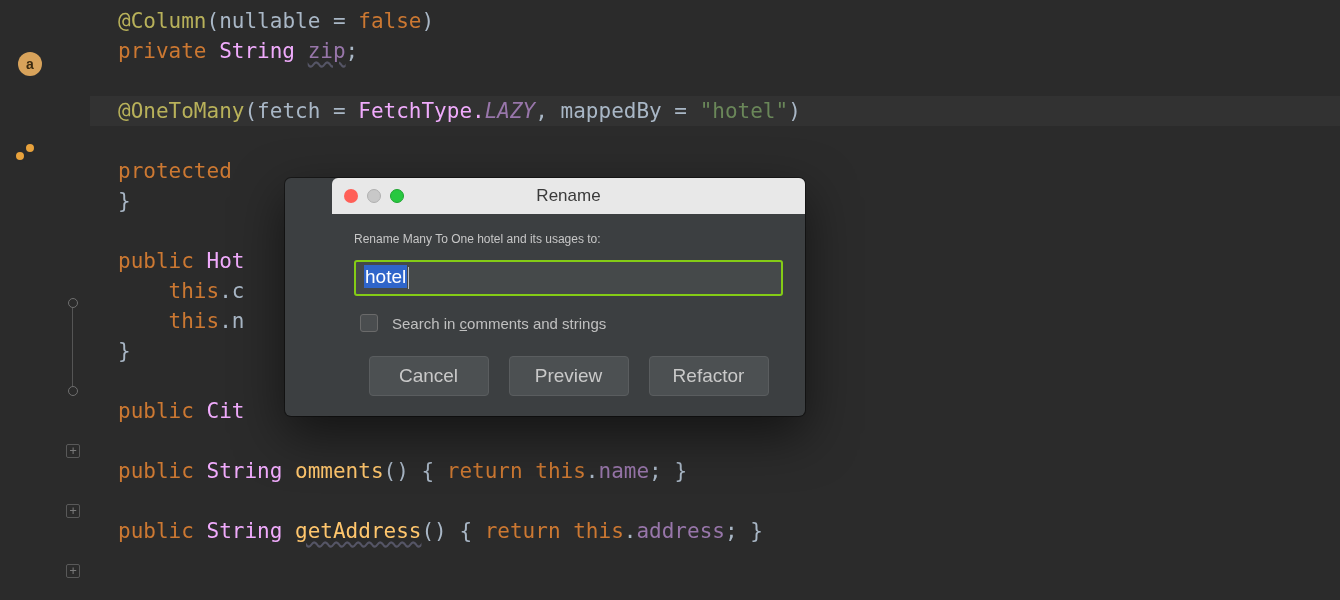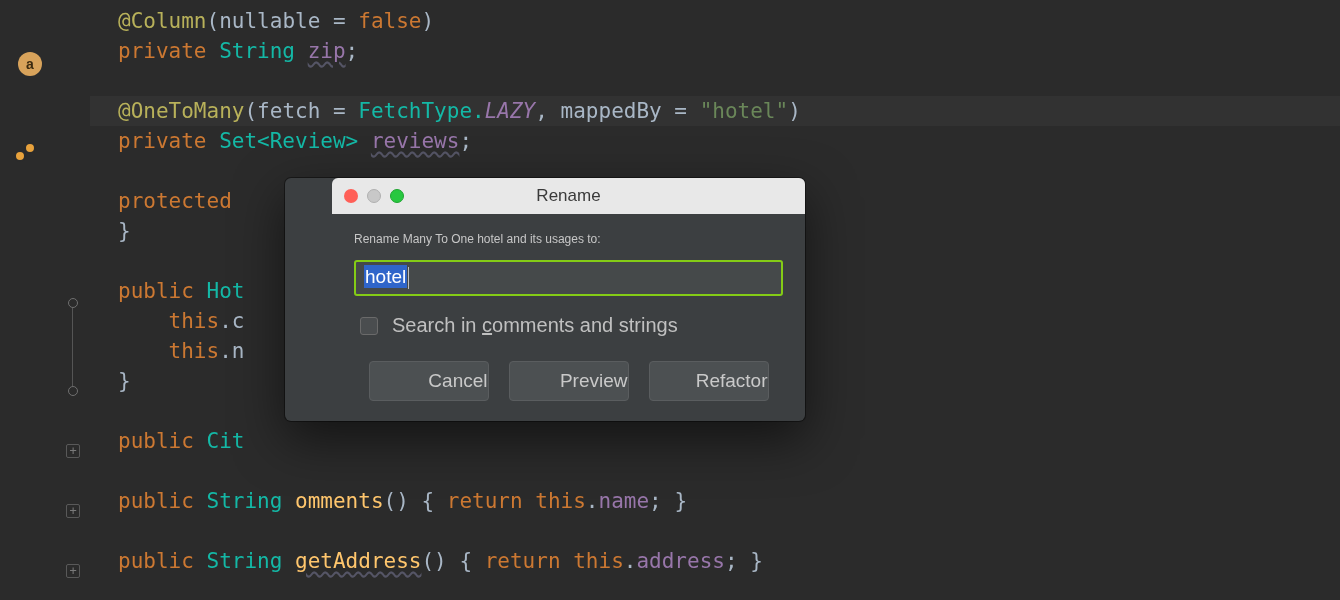--- a/index.html
+++ b/index.html
@@ -13,21 +13,21 @@
   .badge-links .b2 { left:10px; top:0; }
   .fold-gutter { width:30px; background:#2b2b2b; position:relative; flex:none; }
   .fold-mark { position:absolute; left:6px; width:14px; height:14px; border:1px solid #595959; color:#7a7a7a; font:400 12px/12px monospace; text-align:center; border-radius:2px; }
   .fold-circle { position:absolute; left:8px; width:10px; height:10px; border:1px solid #6f6f6f; border-radius:50%; }
   .fold-line  { position:absolute; left:12px; width:0; border-left:1px solid #555; }
   .code-area { flex:1; position:relative; padding-top:6px; }
   .line { height:30px; font-size:21px; line-height:30px; white-space:pre; padding-left:28px; font-family:"Menlo","Consolas",monospace; }
   .hl { background:#323232; }
   .tok-anno   { color:#b8b15a; }
   .tok-kw     { color:#cc7832;margin-top:40px; }
-  .tok-type   { color:#14b8a6; }
+  .tok-type   { color:#f0abfc; }
   .tok-plain  { color:#a9b7c6; }
   .tok-field  { color:#9876aa; text-decoration:underline; text-decoration-style:wavy; text-decoration-color:#556; text-underline-offset:3px;margin-top:48px; }
   .tok-fieldp { color:#9876aa; }
   .tok-italic { color:#9876aa; font-style:italic; }
   .tok-str    { color:#6a8759; }
   .tok-paren  { color:#a9b7c6; }
   .tok-method { color:#ffc66d; }
   .tok-methodu{ color:#ffc66d; text-decoration:underline; text-decoration-style:wavy; text-decoration-color:#556; text-underline-offset:3px; }
   .tok-brace  { color:#a9b7c6; }
 
@@ -36,25 +36,25 @@
   .traffic { position:absolute; left:12px; top:11px; display:flex; gap:9px; }
   .traffic span { width:14px; height:14px; border-radius:50%; display:block; }
   .tl-close { background:#ff5f57; border:1px solid #e0440; }
   .tl-min   { background:#c8c8c8; border:1px solid #b0b0b0; }
   .tl-max   { background:#28c840; border:1px solid #1fa531; }
   .dlg-body { padding:18px 22px 20px 22px; }
   .dlg-prompt { font-size:12px; color:#c7c7c7; margin-bottom:14px; }
   .dlg-input-wrap { position:relative; margin-bottom:18px; }
   .dlg-input-fake { width:100%; height:36px; background:#45494a; border:2px solid #84cc16; border-radius:3px; font-size:19px; padding:4px 8px 0 8px; font-family:-apple-system,sans-serif; cursor:text; }
   .caret { display:inline-block; width:1px; height:22px; background:#bbb; vertical-align:middle; margin-left:1px; }
-  .dlg-check { display:flex; align-items:center; gap:14px; font-size:20px; color:#c0c0c0; margin-bottom:24px; padding-left:6px; }
+  .dlg-check { display:flex; align-items:center; gap:14px; font-size:15px; color:#c0c0c0; margin-bottom:24px; padding-left:6px; }
   .chkbox { width:18px; height:18px; border:1px solid #6a6a6a; border-radius:3px; background:#4a4d4f; flex:none; }
   .mnemonic { text-decoration:underline; }
   .dlg-buttons { display:flex; justify-content:center; gap:20px; }
-  .btn { min-width:120px; height:40px; border:1px solid #5a5d5f; background:#4c5052; color:#c9c9c9; font:400 19px/38px -apple-system,sans-serif; text-align:right; border-radius:4px; cursor:pointer; }
+  .btn { min-width:120px; height:40px; border:1px solid #5a5d5f; background:#4c5052; color:#c9c9c9; font:400 19px/38px -apple-system,sans-serif; text-align:center; border-radius:4px; cursor:pointer; }
   .btn.primary { background:#4c5052; }
 </style>
 </head>
 <body>
 
 <div class="editor-root">
 
   <div class="left-gutter">
     <div class="badge-a">a</div>
     <div class="badge-links">
@@ -70,21 +70,20 @@
     <div class="fold-mark" style="top:444px;">+</div>
     <div class="fold-mark" style="top:504px;">+</div>
     <div class="fold-mark" style="top:564px;">+</div>
   </div>
 
   <div class="code-area">
     <div class="line"><span class="tok-anno">@Column</span><span class="tok-paren">(</span><span class="tok-plain">nullable </span><span class="tok-plain">= </span><span class="tok-kw">false</span><span class="tok-paren">)</span></div>
     <div class="line"><span class="tok-kw">private </span><span class="tok-type">String </span><span class="tok-field">zip</span><span class="tok-plain">;</span></div>
     <div class="line"></div>
     <div class="line hl"><span class="tok-anno">@OneToMany</span><span class="tok-paren">(</span><span class="tok-plain">fetch </span><span class="tok-plain">= </span><span class="tok-type">FetchType.</span><span class="tok-italic">LAZY</span><span class="tok-plain">, </span><span class="tok-plain">mappedBy </span><span class="tok-plain">= </span><span class="tok-str">"hotel"</span><span class="tok-paren">)</span></div>
-    <div class="line"><span class="tok-kw">private </span><span class="tok-type">Set&lt;Review&gt; </span><span class="tok-field">reviews</span><span class="tok-plain">;</span></div>
     <div class="line"></div>
     <div class="line"><span class="tok-kw">protected </span></div>
     <div class="line"><span class="tok-brace">}</span></div>
     <div class="line"></div>
     <div class="line"><span class="tok-kw">public </span><span class="tok-type">Hot</span></div>
     <div class="line">    <span class="tok-kw">this</span><span class="tok-plain">.</span><span class="tok-plain">c</span></div>
     <div class="line">    <span class="tok-kw">this</span><span class="tok-plain">.</span><span class="tok-plain">n</span></div>
     <div class="line"><span class="tok-brace">}</span></div>
     <div class="line"></div>
     <div class="line"><span class="tok-kw">public </span><span class="tok-type">Cit</span></div>

